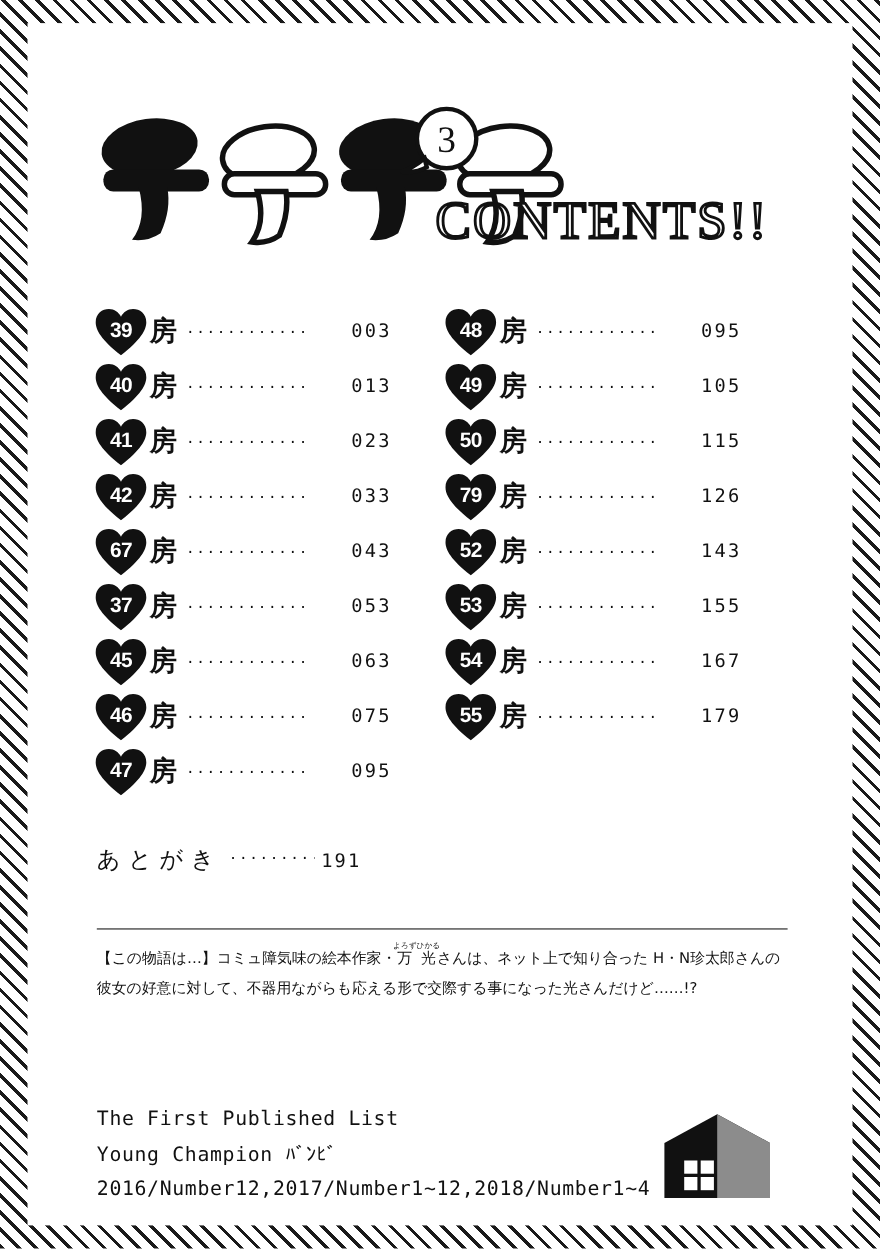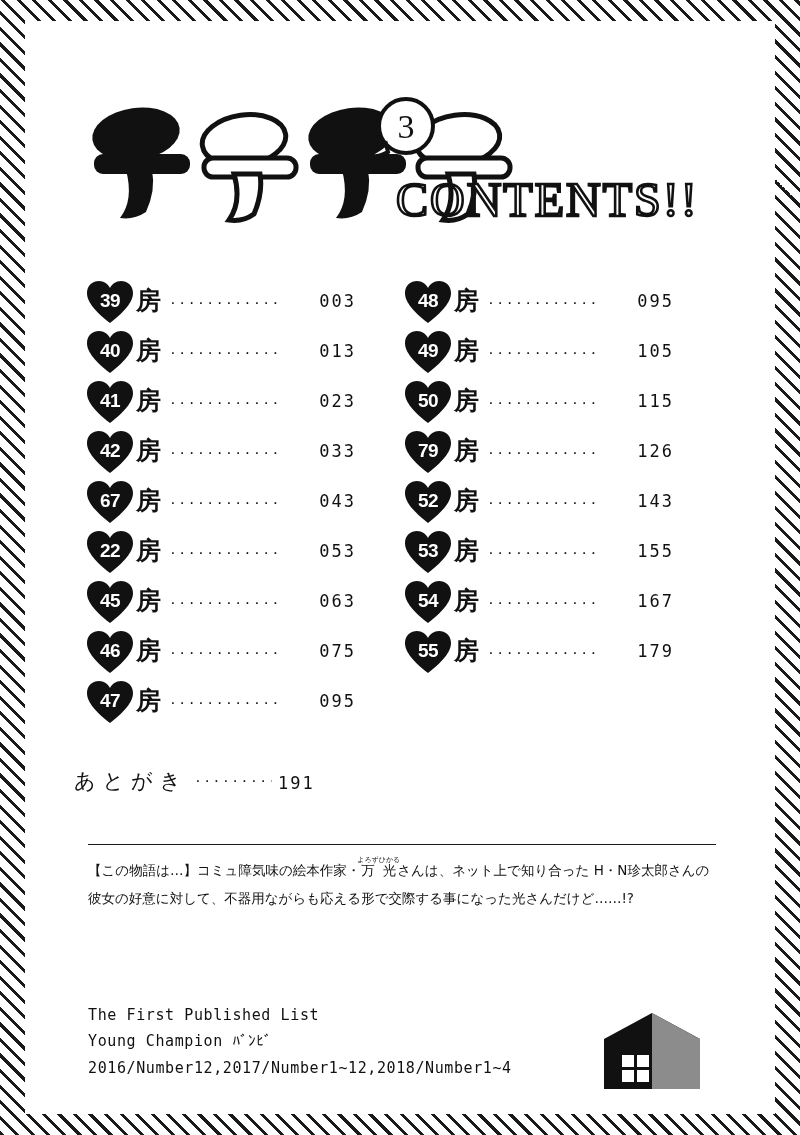--- a/index.html
+++ b/index.html
@@ -114,21 +114,21 @@
     letter-spacing: 2px;
     color: #111111;
     width: 56px;
     text-align: right;
     padding-bottom: 3px;
   }
 
   
   .afterword {
     position: absolute;
-    left: 48px;
+    left: 62px;
     top: 745px;
     display: flex;
     align-items: flex-end;
   }
   .afterword .label {
     font-family: "DejaVu Sans", sans-serif;
     font-size: 21px;
     letter-spacing: 7px;
     color: #111111;
   }
@@ -169,21 +169,21 @@
   .synopsis p { margin: 0; }
   ruby { ruby-position: over; }
   rt { font-size: 7px; letter-spacing: 0; }
 
   
   .colophon {
     position: absolute;
     left: 62px;
     top: 980px;
     font-family: "DejaVu Sans Mono", monospace;
-    font-size: 15px;
+    font-size: 18px;
     line-height: 1.75;
     letter-spacing: 0.6px;
     color: #111111;
   }
 
   
   .pubmark {
     position: absolute;
     right: 62px;
     bottom: 22px;
@@ -290,21 +290,21 @@
           </span>
           <span class="kanji">房</span>
           <span class="dots">............</span>
           <span class="pageno">043</span>
         </div>
         <div class="toc-row">
           <span class="badge">
             <svg width="48" height="44" viewBox="0 0 48 44">
                 <path d="M24 43 C6 29 1 20 1 13 C1 5 7 1 13 1 C18 1 22 4 24 8 C26 4 30 1 35 1 C41 1 47 5 47 13 C47 20 42 29 24 43 Z" fill="#111111"></path>
               </svg>
-            <span class="num">22</span>
+            <span class="num">37</span>
           </span>
           <span class="kanji">房</span>
           <span class="dots">............</span>
           <span class="pageno">053</span>
         </div>
         <div class="toc-row">
           <span class="badge">
             <svg width="48" height="44" viewBox="0 0 48 44">
                 <path d="M24 43 C6 29 1 20 1 13 C1 5 7 1 13 1 C18 1 22 4 24 8 C26 4 30 1 35 1 C41 1 47 5 47 13 C47 20 42 29 24 43 Z" fill="#111111"></path>
               </svg>

